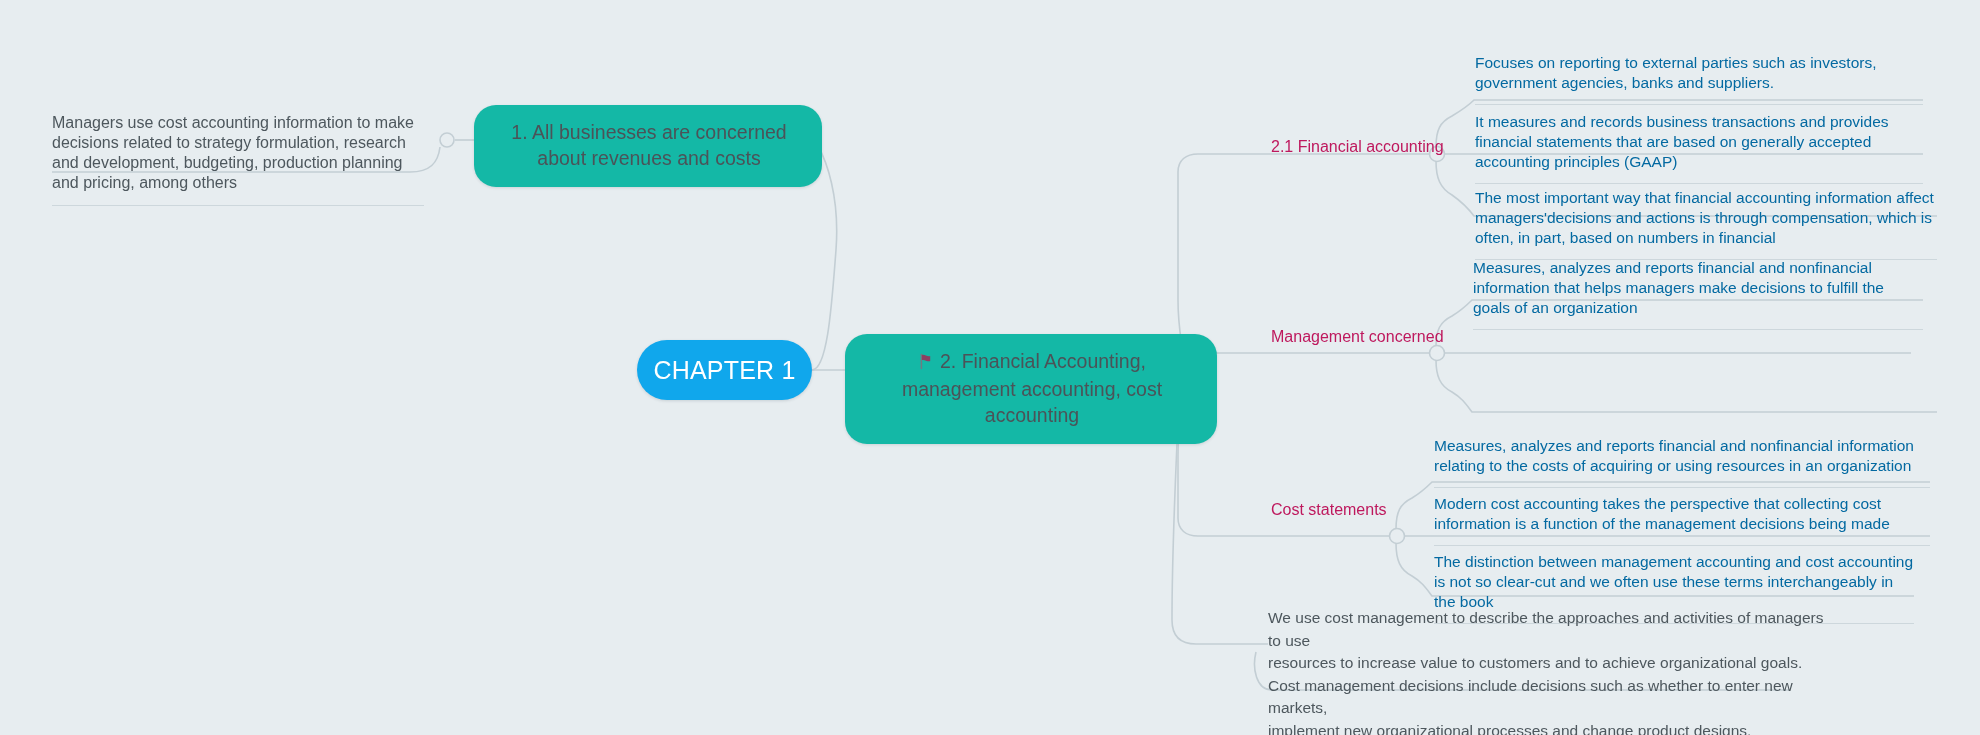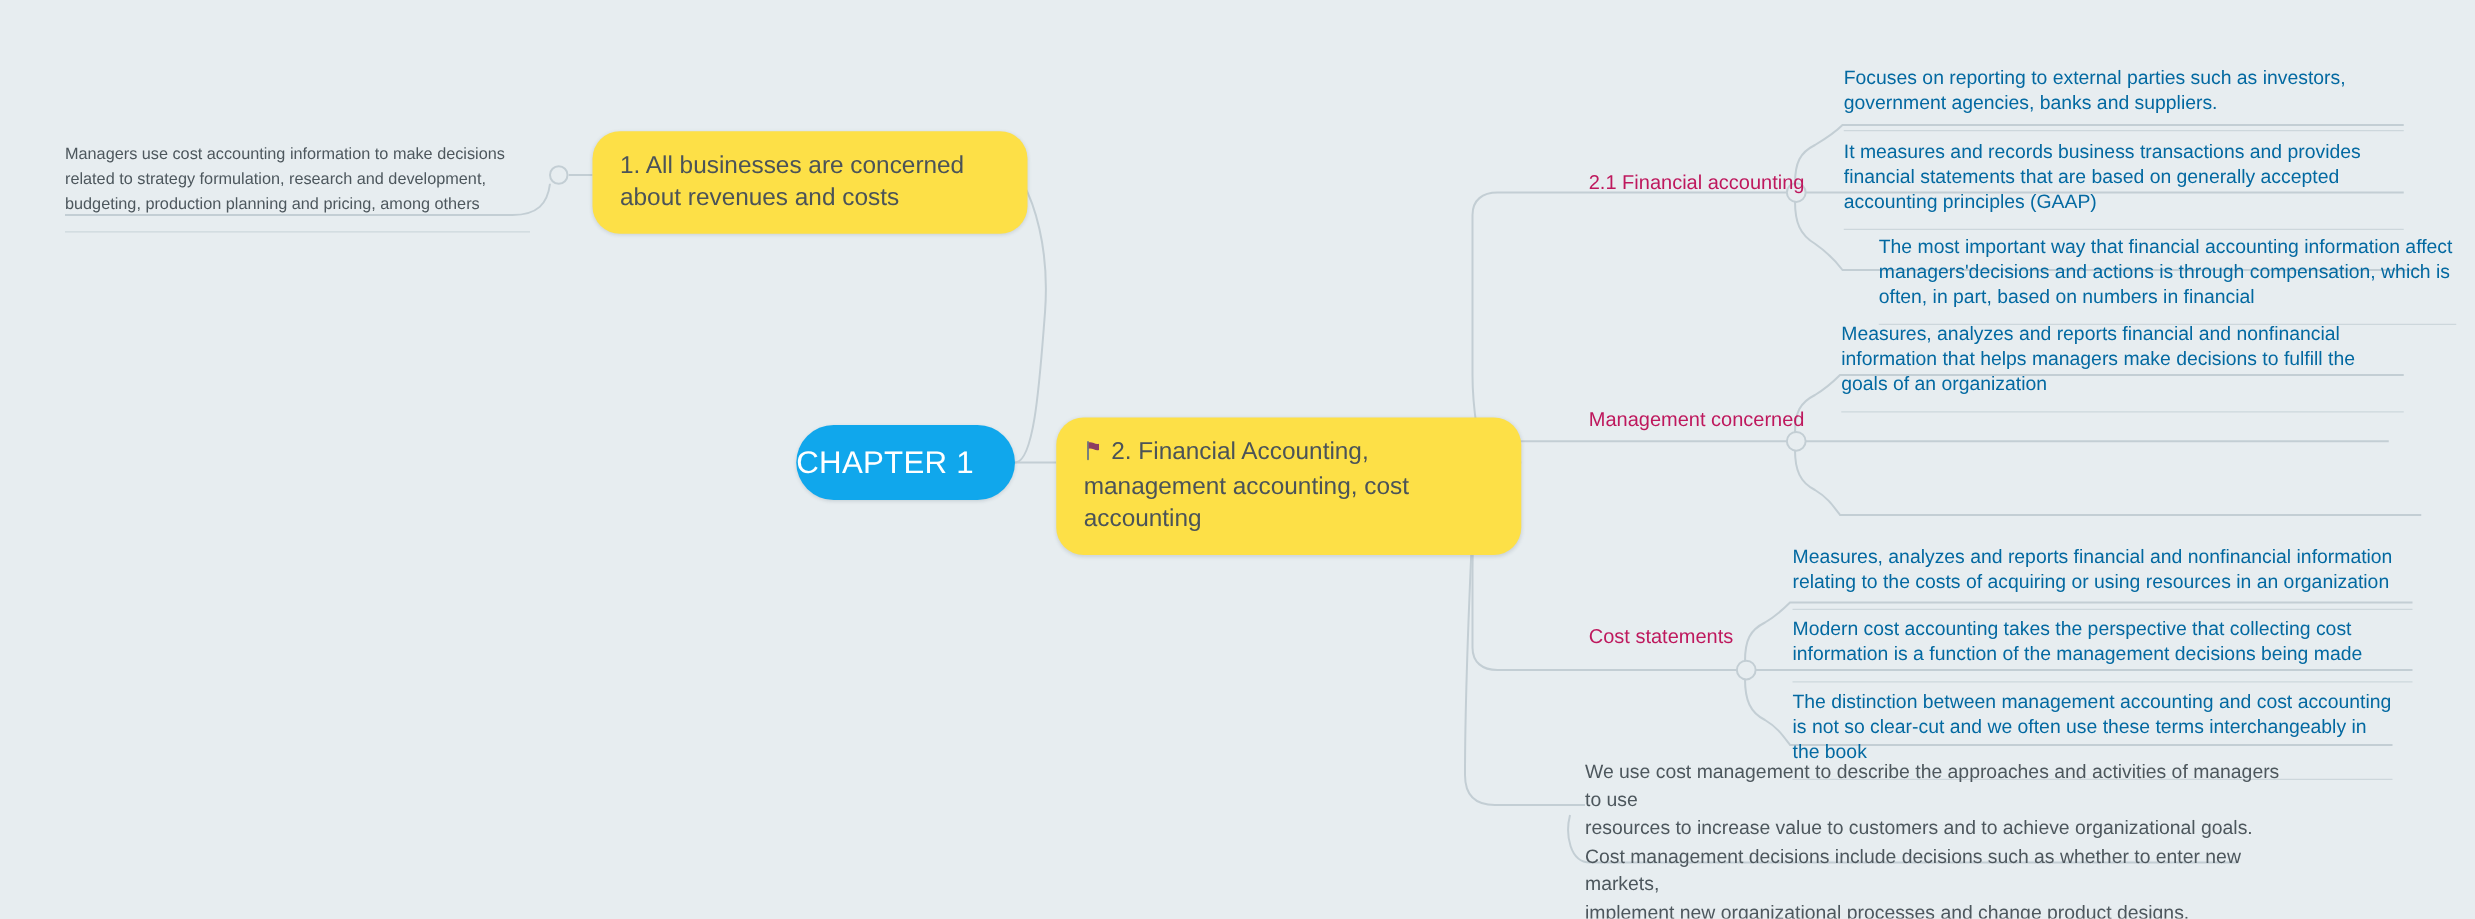--- a/index.html
+++ b/index.html
@@ -30,41 +30,42 @@
   .root-node {
     position: absolute;
     left: 637px;
     top: 340px;
     width: 175px;
     height: 60px;
     border-radius: 30px;
     background: #10a7ec;
     display: flex;
     align-items: center;
-    justify-content: flex-start;
+    justify-content: center;
     box-shadow: 0 1px 3px rgba(60,80,95,0.18);
     z-index: 5;
   }
   .root-label {
     color: #ffffff;
     font-size: 25px;
     letter-spacing: 0.2px;
     white-space: nowrap;
   }
 
   
   .card {
     position: absolute;
-    background: #fde047;
+    background: #14b8a6;
     border-radius: 22px;
     box-shadow: 0 1px 3px rgba(60,80,95,0.16);
     box-sizing: border-box;
     display: flex;
     align-items: center;
     z-index: 4;
+    text-align: center;
   }
   .card-text {
     color: #4b5358;
     font-size: 19.5px;
     line-height: 26px;
   }
   #card-topic-1 {
     left: 474px;
     top: 105px;
     width: 348px;
@@ -92,21 +93,21 @@
   .note .note-text {
     display: block;
     white-space: pre-line;
   }
 
   
   #note-left {
     left: 52px;
     top: 113px;
     width: 372px;
-    font-size: 13px;
+    font-size: 16px;
     line-height: 20px;
     border-bottom: 1.5px solid #cdd7dc;
     padding-bottom: 12px;
   }
 
   
   .branch-label {
     position: absolute;
     color: #be185d;
     font-size: 16px;
@@ -126,21 +127,21 @@
     font-size: 15.5px;
     line-height: 20px;
     border-bottom: 1.5px solid #cdd7dc;
     padding-bottom: 11px;
     z-index: 3;
   }
   .leaf .leaf-text { display: block; white-space: pre-line; }
 
   #leaf-f1 { left: 1475px; top: 53px;  width: 448px; }
   #leaf-f2 { left: 1475px; top: 112px; width: 448px; }
-  #leaf-f3 { left: 1475px; top: 188px; width: 462px; margin-left: 28px; }
+  #leaf-f3 { left: 1475px; top: 188px; width: 462px; }
 
   #leaf-m1 { left: 1473px; top: 258px; width: 450px; }
   #leaf-m2 { left: 1479px; top: 320px; width: 432px; }
   #leaf-m3 { left: 1479px; top: 378px; width: 462px; }
 
   #leaf-c1 { left: 1434px; top: 436px; width: 496px; }
   #leaf-c2 { left: 1434px; top: 494px; width: 496px; }
   #leaf-c3 { left: 1434px; top: 552px; width: 480px; }
 
   #note-costmgmt {

